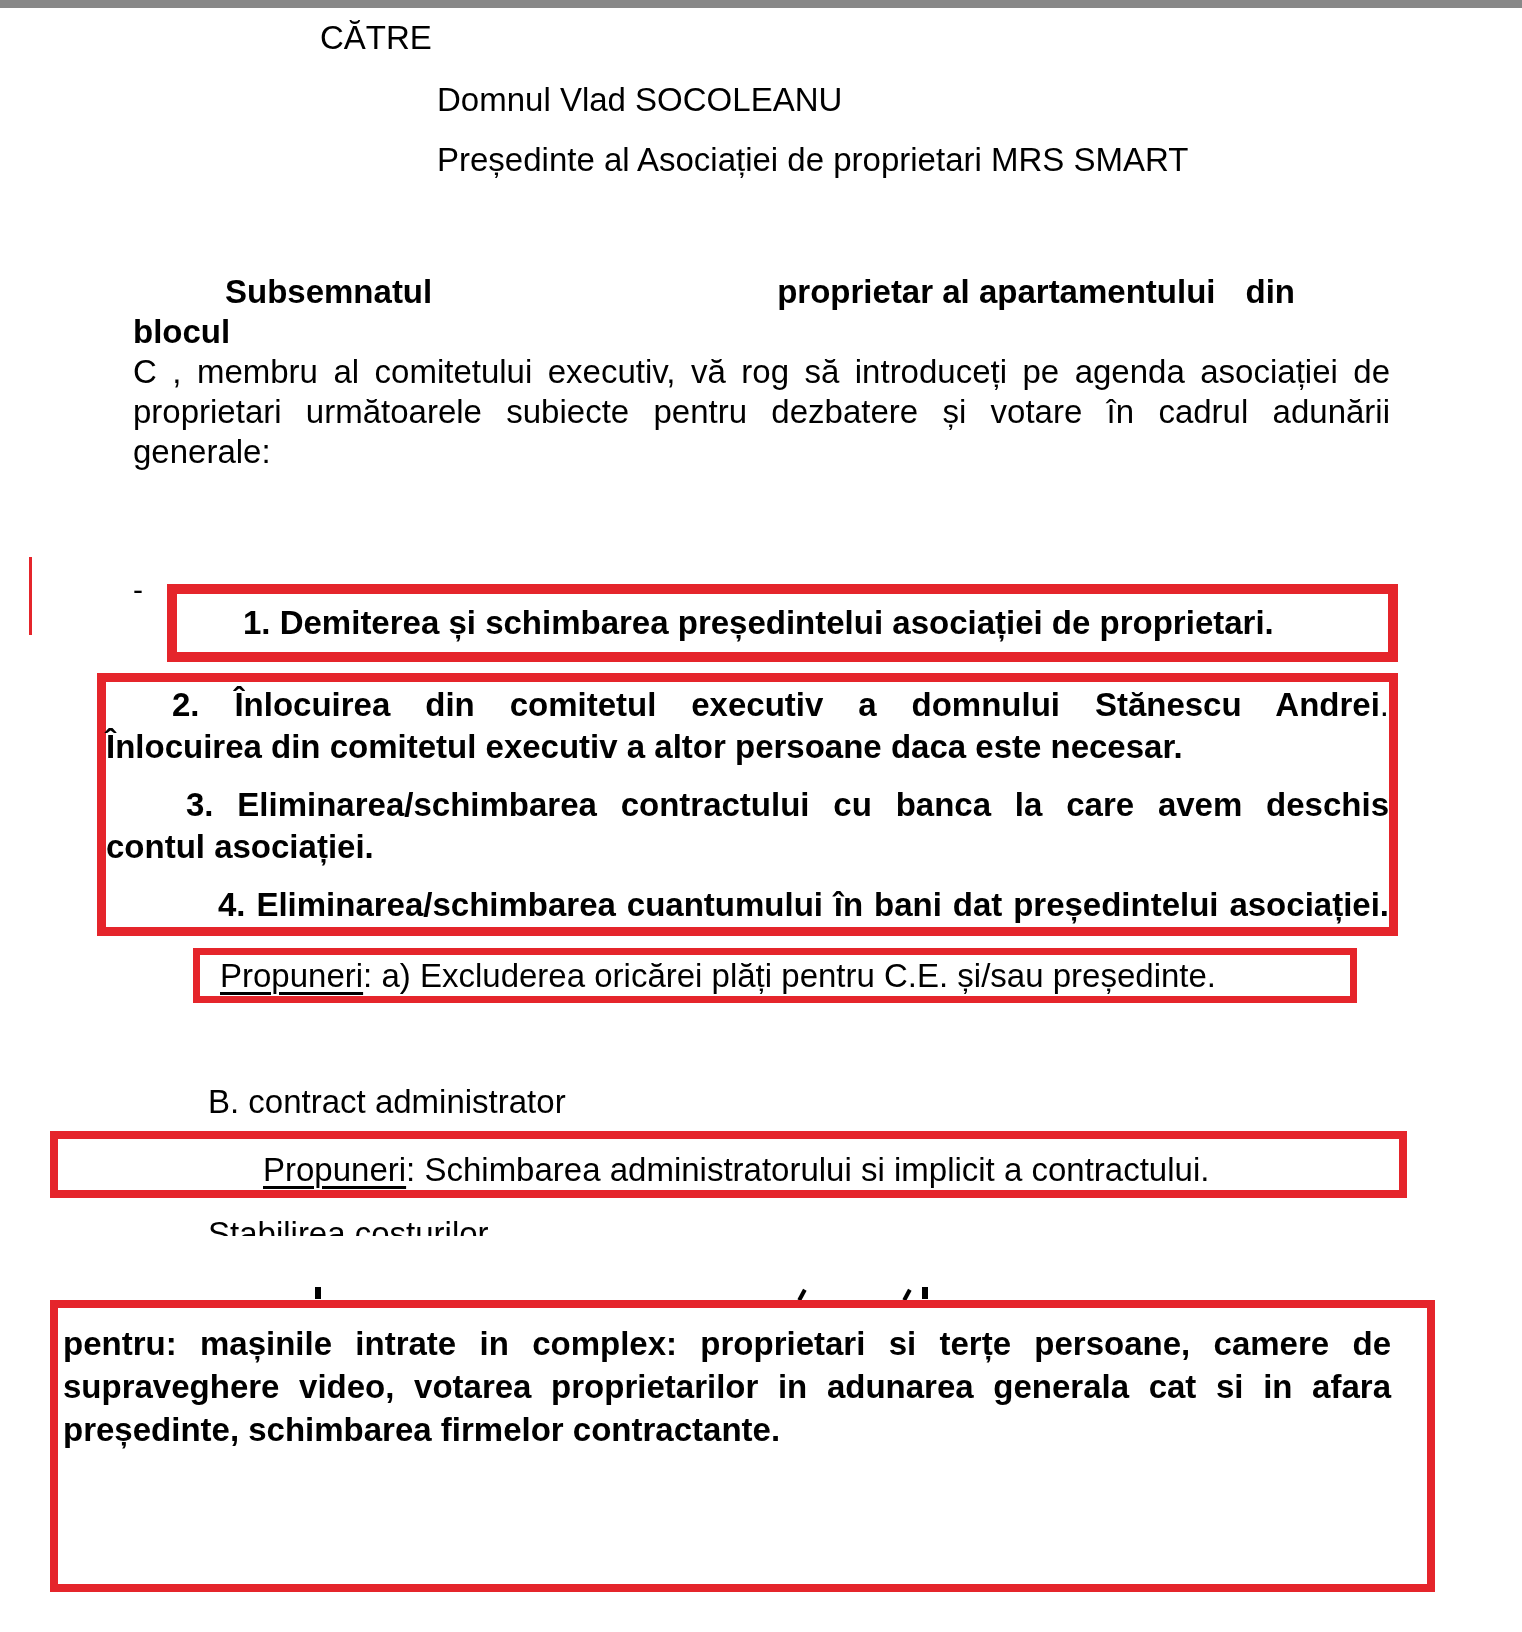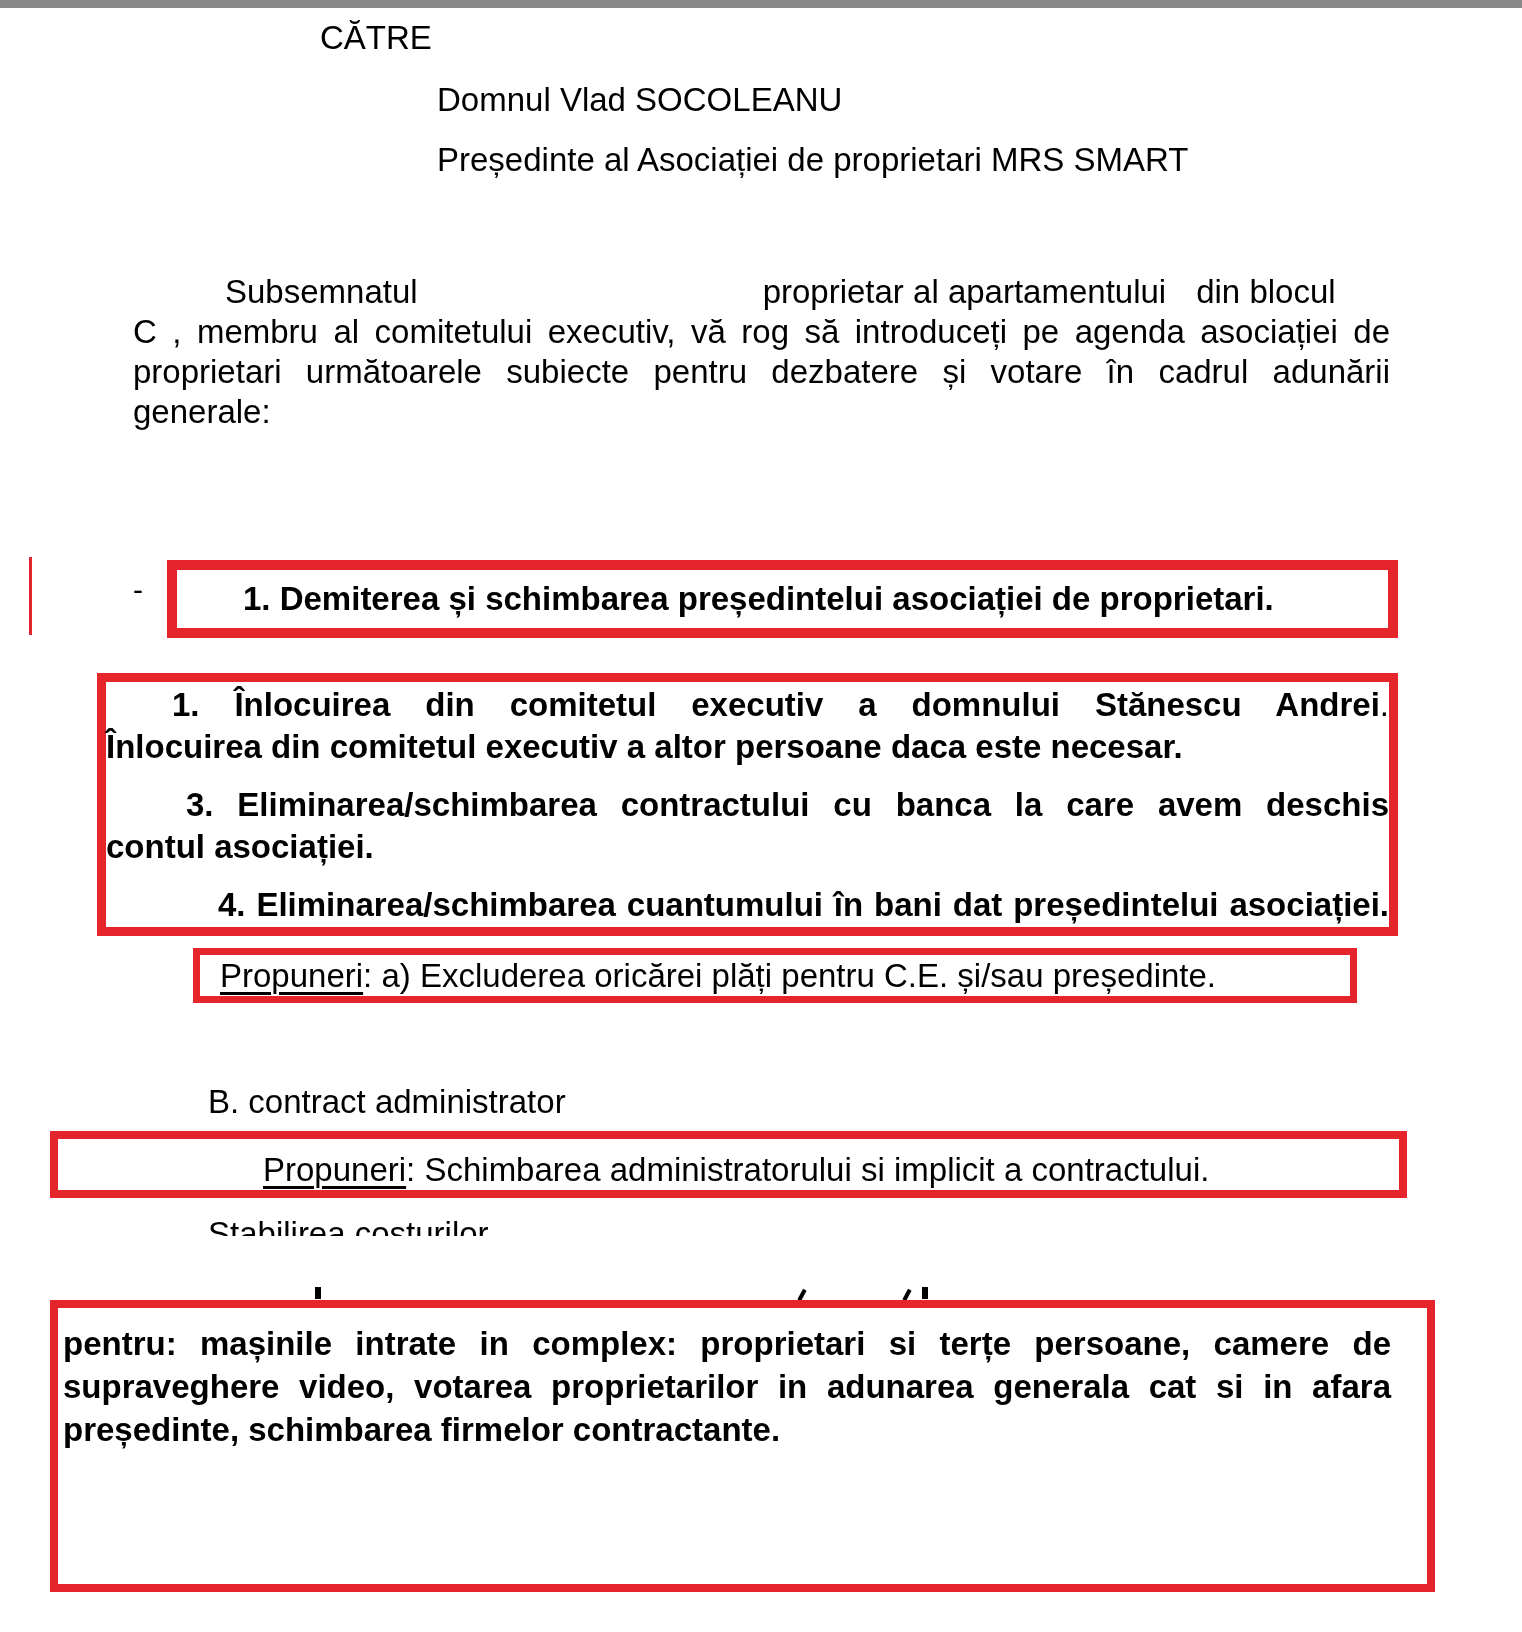--- a/index.html
+++ b/index.html
@@ -21,32 +21,32 @@
   .u   { text-decoration: underline; text-decoration-thickness: 3px; text-underline-offset: 5px; }
 
   
   .salutation { left: 320px; top: 10px; }
   .addr-name  { left: 437px; top: 72px; }
   .addr-title { left: 437px; top: 132px; }
 
   
   .intro { left: 133px; top: 264px; width: 1257px; }
   .intro .line { line-height: 40px; }
-  .intro .l1 { display: block; }
+  .intro .l1 { display: block; font-weight: bold; }
   .l1 .indent { display: inline-block; width: 92px; }
   .l1 .gap-name { display: inline-block; width: 345px; }
   .l1 .gap-apt  { display: inline-block; width: 30px; }
 
   
   .red-vline { left: 29px; top: 549px; width: 3px; height: 78px; background: var(--red, #e5252b); }
   .stray-dash { left: 133px; top: 562px; line-height: 40px; font-size: 30px; }
 
   
   .hbox { position: absolute; border-style: solid; border-color: var(--red, #e5252b); background: transparent; box-sizing: border-box; }
-  .box1 { left: 167px; top: 552px; width: 1231px; height: 78px; border-width: 10px; }
+  .box1 { left: 167px; top: 576px; width: 1231px; height: 78px; border-width: 10px; }
   .box1 .txt { line-height: 58px; padding-left: 66px; }
   .box2 { left: 97px;  top: 665px; width: 1301px; height: 263px; border-width: 9px; }
   .box2 .inner { padding-top: 2px; }
   .box2 .ln { line-height: 42px; }
   .box2 .i2l1 { padding-left: 66px; }
   .box2 .i3l1 { padding-left: 80px; margin-top: 16px; }
   .box2 .i4   { padding-left: 112px; margin-top: 16px; }
   .box3 { left: 193px; top: 940px; width: 1164px; height: 55px; border-width: 7px; }
   .box3 .txt { line-height: 41px; padding-left: 20px; }
   .box4 { left: 50px; top: 1123px; width: 1357px; height: 67px; border-width: 8px; }
@@ -87,21 +87,21 @@
 
   <div class="abs red-vline"></div>
   <div class="abs stray-dash">-</div>
 
   <div class="hbox box1">
     <div class="txt bold">1. Demiterea și schimbarea președintelui asociației de proprietari.</div>
   </div>
 
   <div class="hbox box2">
     <div class="inner">
-      <div class="ln bold jl i2l1"><span>1. Înlocuirea din comitetul executiv a domnului Stănescu Andrei</span><span style="font-weight:normal">.</span></div>
+      <div class="ln bold jl i2l1"><span>2. Înlocuirea din comitetul executiv a domnului Stănescu Andrei</span><span style="font-weight:normal">.</span></div>
       <div class="ln bold">Înlocuirea din comitetul executiv a altor persoane daca este necesar.</div>
       <div class="ln bold jl i3l1">3. Eliminarea/schimbarea contractului cu banca la care avem deschis</div>
       <div class="ln bold">contul asociației.</div>
       <div class="ln bold jl i4">4. Eliminarea/schimbarea cuantumului în bani dat președintelui asociației.</div>
     </div>
   </div>
 
   <div class="hbox box3">
     <div class="txt"><span class="u">Propuneri</span><span>: a) Excluderea oricărei plăți pentru C.E. și/sau președinte.</span></div>
   </div>

